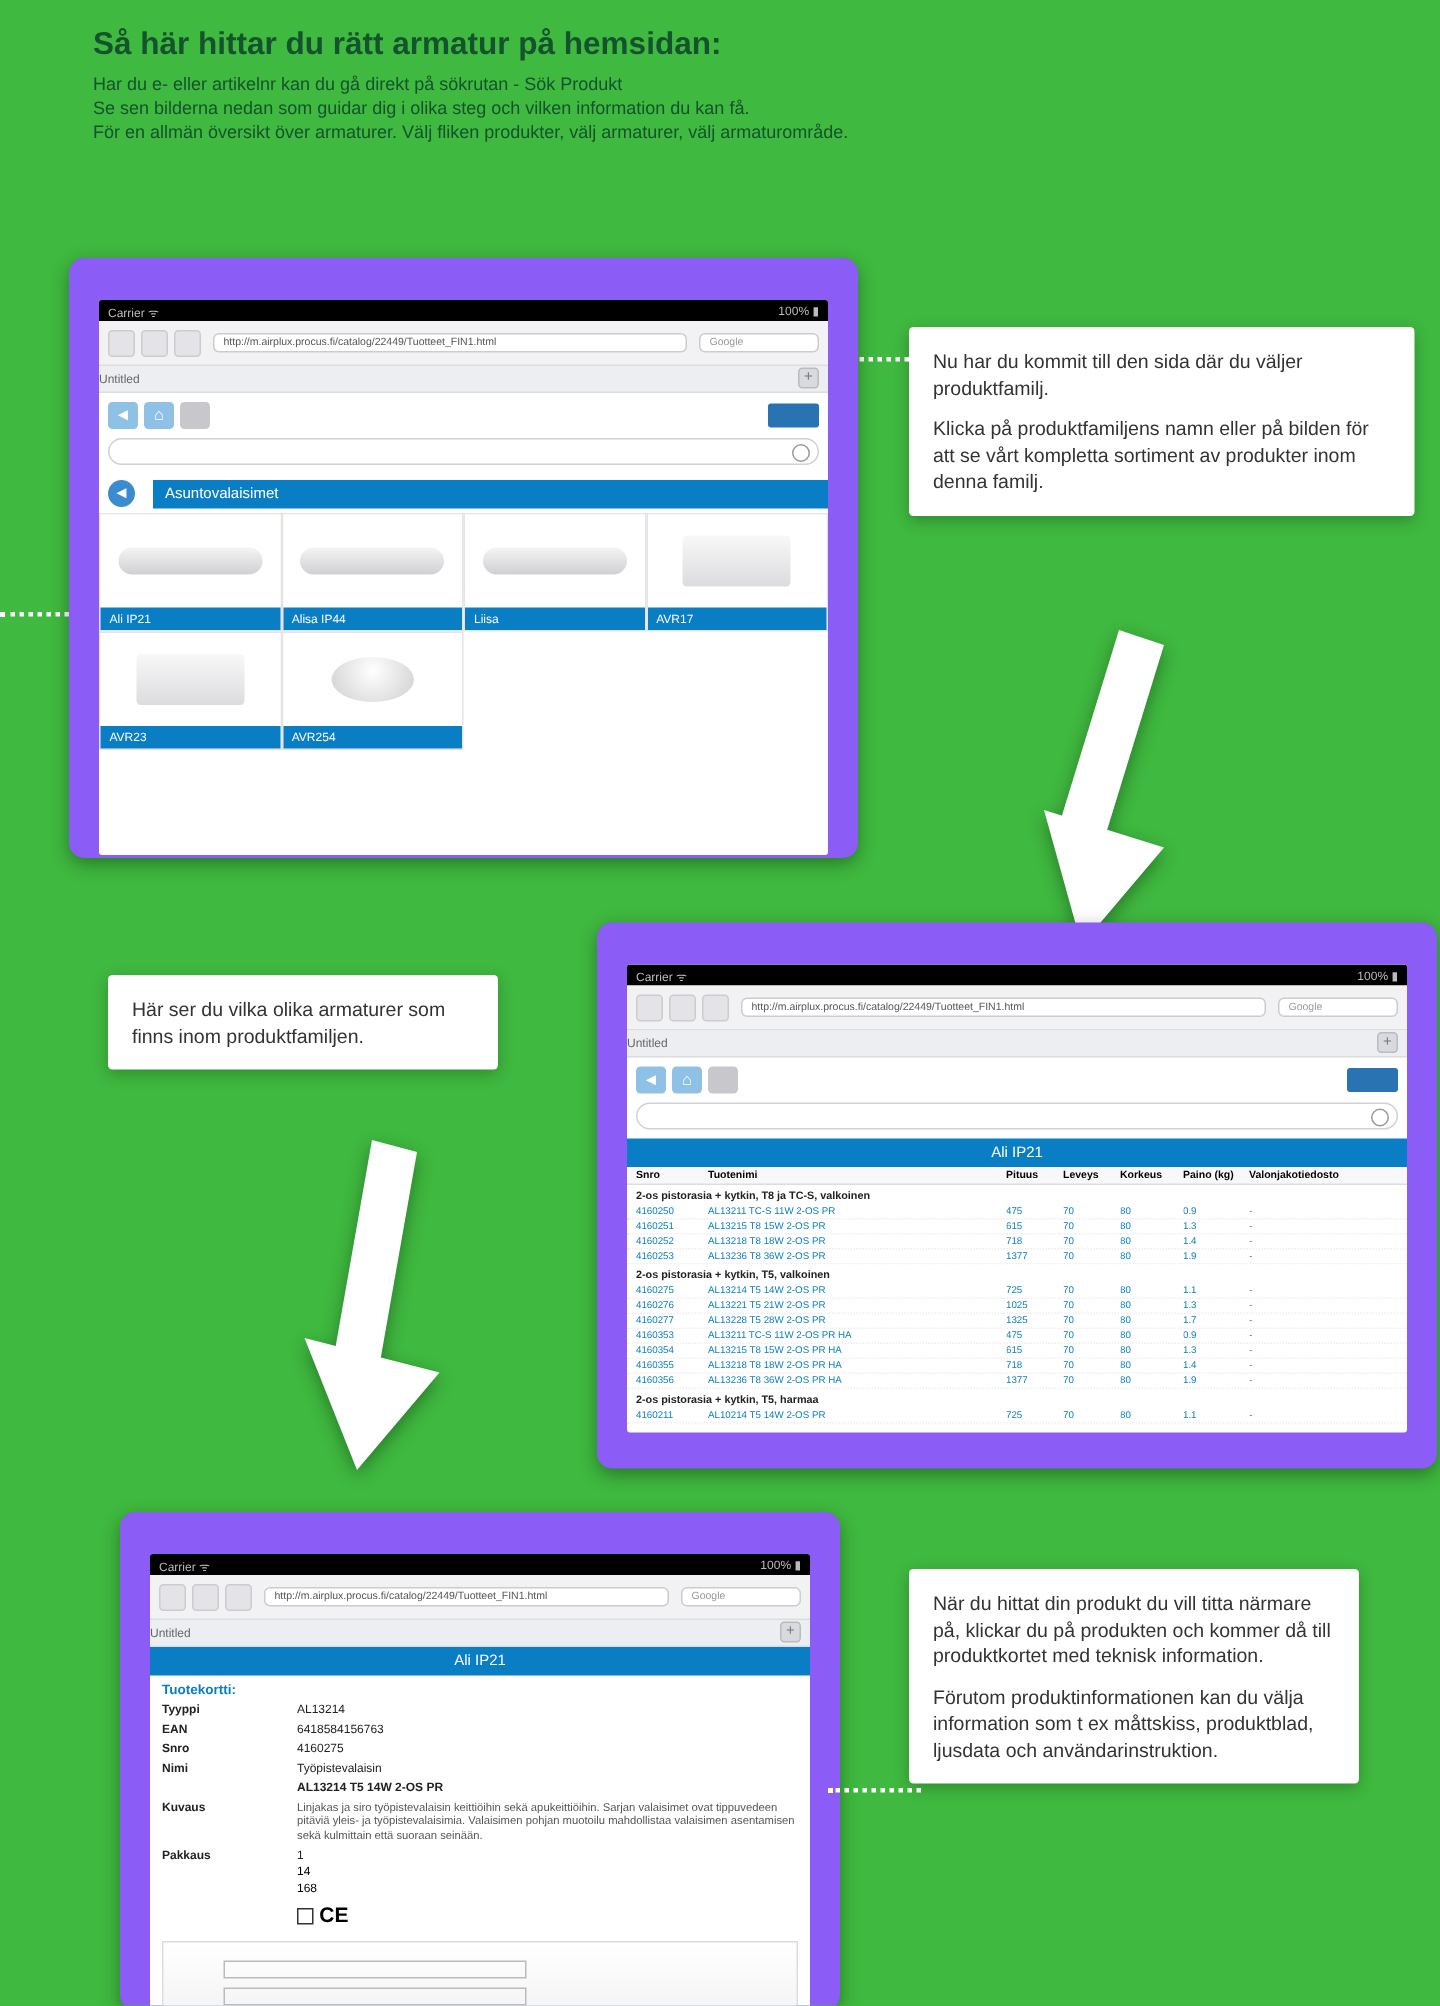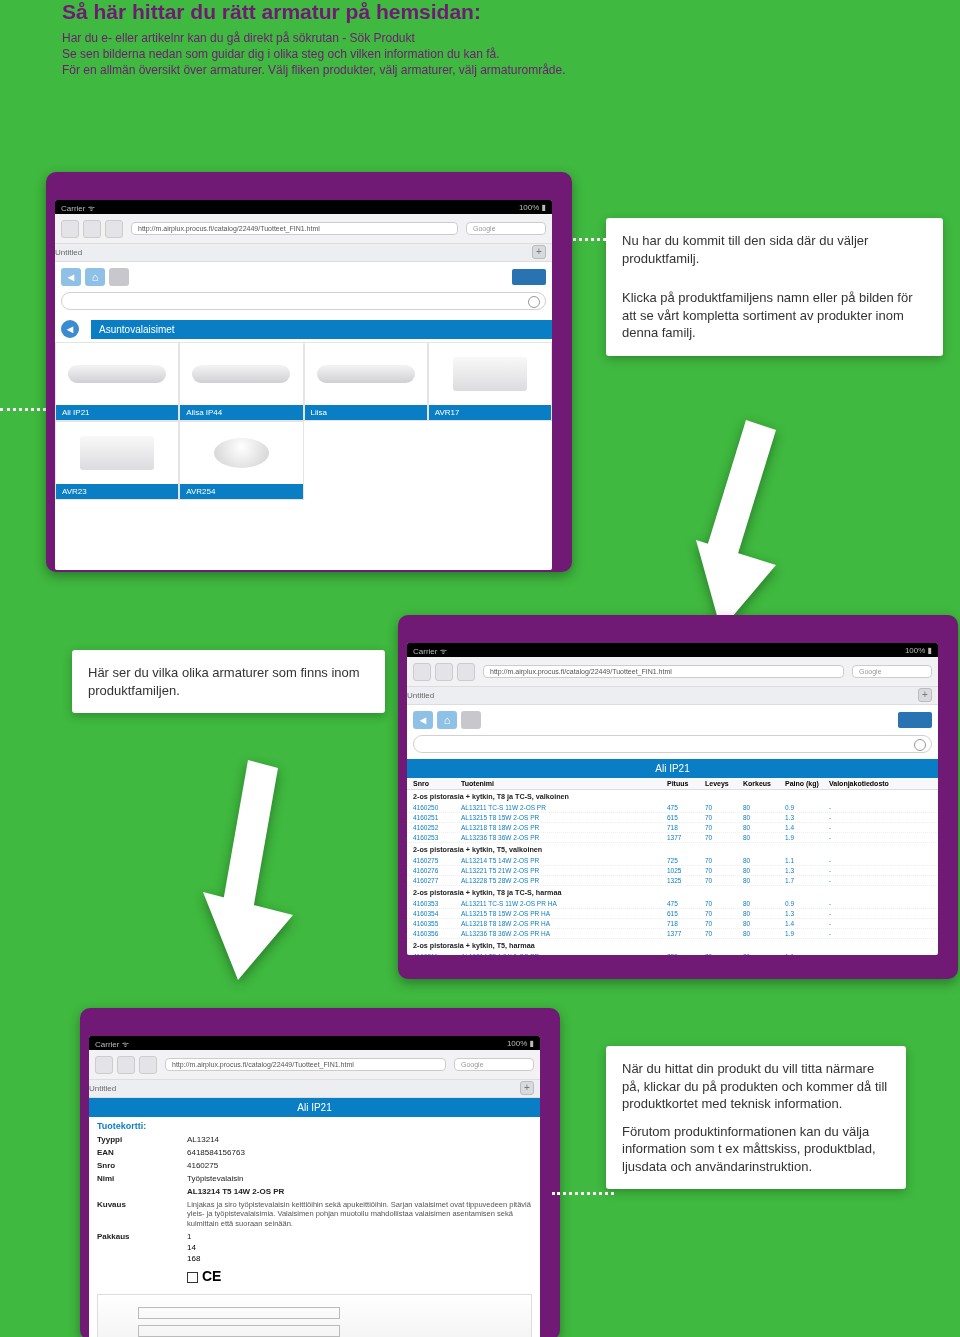--- a/index.html
+++ b/index.html
@@ -1,23 +1,23 @@
 <!DOCTYPE html>
 <html><head>
 <meta charset="utf-8">
 <style>
   * { margin:0; padding:0; box-sizing:border-box; font-family: Arial, Helvetica, sans-serif; }
   body { background:#3fb93f; width:960px; height:1337px; position:relative; overflow:hidden; }
 
-  .intro { position:absolute; left:62px; top:0; width:820px; color:#701a75; }
+  .intro { position:absolute; left:62px; top:18px; width:820px; color:#14532d; }
   .intro h1 { font-size:21px; font-weight:bold; margin-bottom:6px; }
   .intro p { font-size:12px; line-height:1.35; font-weight:400; }
 
   
-  .tablet { position:absolute; background:#701a75; border-radius:10px; padding:28px 20px 24px 9px; box-shadow:0 4px 12px rgba(0,0,0,.35); }
+  .tablet { position:absolute; background:#8b5cf6; border-radius:10px; padding:28px 20px 24px 20px; box-shadow:0 4px 12px rgba(0,0,0,.35); }
   .screen { background:#fff; border-radius:2px; width:100%; height:100%; overflow:hidden; position:relative; }
 
   .status { height:14px; background:#000; color:#bbb; font-size:8px; display:flex; justify-content:space-between; align-items:center; padding:0 6px; }
   .toolbar { height:30px; background:#f2f2f4; border-bottom:1px solid #ddd; display:flex; align-items:center; gap:4px; padding:0 6px; }
   .nav-btn { width:18px; height:18px; background:#e4e4e8; border:1px solid #ccc; border-radius:3px; }
   .url { flex:1; background:#fff; border:1px solid #ccc; border-radius:4px; font-size:7px; padding:2px 6px; color:#555; margin:0 4px; overflow:hidden; white-space:nowrap; }
   .search-pill { width:80px; background:#fff; border:1px solid #ccc; border-radius:4px; font-size:7px; padding:2px 6px; color:#999; }
   .tabbar { height:18px; background:#eceef1; border-bottom:1px solid #ddd; display:flex; align-items:center; justify-content:flex-start; font-size:8px; color:#666; position:relative; }
   .tab-plus { position:absolute; right:6px; top:1px; width:14px; height:14px; background:#d8dadf; border:1px solid #bbb; border-radius:3px; font-size:10px; text-align:center; line-height:12px; color:#777; }
 
@@ -61,22 +61,22 @@
   .dims { padding-left:98px; font-size:8px; line-height:1.3; }
   .ce { padding:4px 8px 2px 98px; font-size:14px; }
   .ce-box { display:inline-block; width:11px; height:11px; border:1px solid #333; vertical-align:middle; }
   .sketch { margin:8px 8px 0 8px; height:52px; border:1px solid #ddd; background:linear-gradient(#fff,#f3f3f5); position:relative; }
   .sketch::before { content:""; position:absolute; left:40px; top:12px; width:200px; height:10px; border:1px solid #bbb; }
   .sketch::after { content:""; position:absolute; left:40px; top:30px; width:200px; height:10px; border:1px solid #bbb; }
 
   
   .callout { position:absolute; background:#fff; color:#333; padding:14px 16px; border-radius:3px; font-size:13px; line-height:1.35; box-shadow:0 3px 10px rgba(0,0,0,.25); }
   .c1 { left:606px; top:218px; width:337px; }
-  .c1 p+p { margin-top:22px; }
-  .c2 { left:72px; top:650px; width:313px; }
+  .c1 p+p { margin-top:10px; }
+  .c2 { left:72px; top:650px; width:260px; }
   .c3 { left:606px; top:1046px; width:300px; }
   .c3 p+p { margin-top:10px; }
 
   
   .dots { position:absolute; border-top:3px dotted #fff; }
   .d-c1 { left:502px; top:238px; width:110px; }
   .d-c3 { left:552px; top:1192px; width:62px; }
   .d-left { left:0; top:408px; width:52px; }
 
   
@@ -277,21 +277,20 @@
         </div>
         <div class="trow">
           <span>4160277</span>
           <span>AL13228 T5 28W 2-OS PR</span>
           <span>1325</span>
           <span>70</span>
           <span>80</span>
           <span>1.7</span>
           <span>-</span>
         </div>
-        <div class="group">2-os pistorasia + kytkin, T8 ja TC-S, harmaa</div>
         <div class="trow">
           <span>4160353</span>
           <span>AL13211 TC-S 11W 2-OS PR HA</span>
           <span>475</span>
           <span>70</span>
           <span>80</span>
           <span>0.9</span>
           <span>-</span>
         </div>
         <div class="trow">

